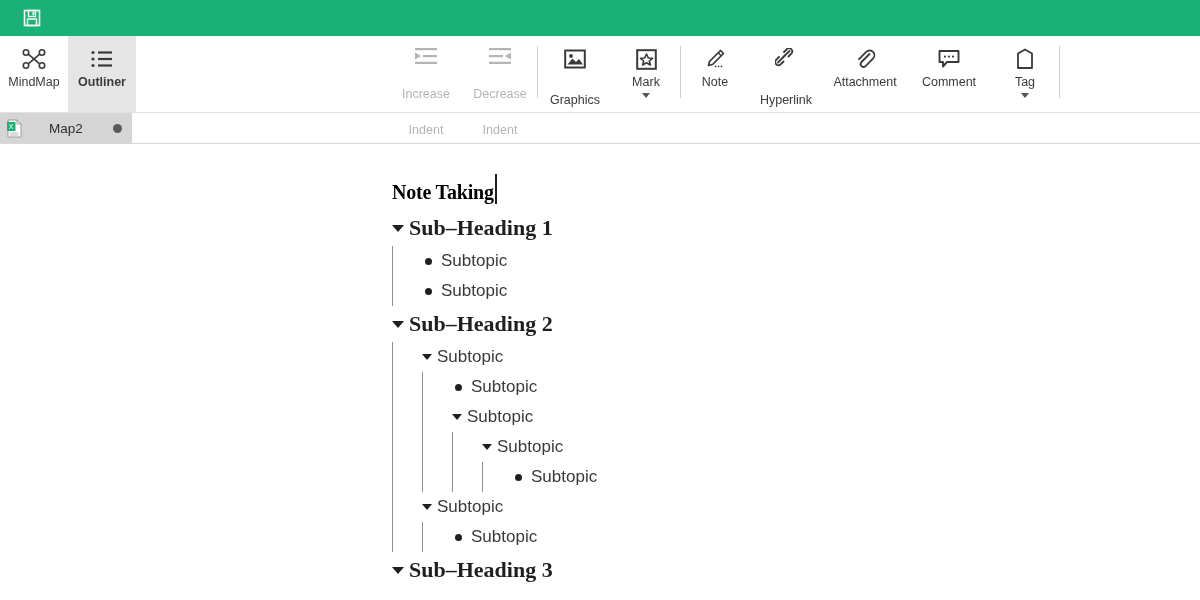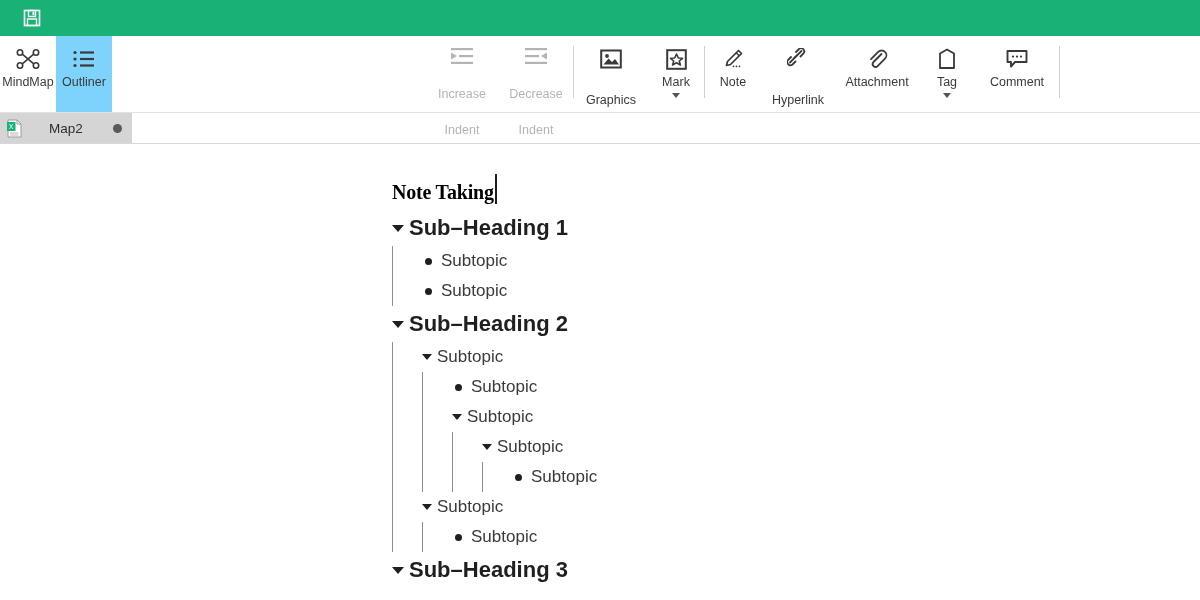--- a/index.html
+++ b/index.html
@@ -27,38 +27,38 @@
   
   .toolbar {
     height: 76px;
     background: #ffffff;
     display: flex;
     align-items: stretch;
     position: relative;
   }
   .tb-group { display: flex; align-items: stretch; }
   .tb-btn {
-    width: 56px;
+    width: 68px;
     display: flex;
     flex-direction: column;
     align-items: center;
     justify-content: flex-start;
     padding-top: 10px;
     cursor: pointer;
     color: #3a3a3a;
   }
   .tb-btn .ico { height: 26px; display: flex; align-items: center; justify-content: center; }
   .tb-btn .lbl {
     font-size: 12.5px;
     line-height: 15px;
     text-align: center;
     margin-top: 3px;
     white-space: nowrap;
   }
-  .tb-btn.selected { background: #7dd3fc; }
+  .tb-btn.selected { background: #e5e5e5; font-weight: bold; }
   .tb-btn.disabled { color: #b4b4b4; }
   .tb-btn.wide { width: 74px; gap: 18px; }
   .tb-btn.wider { width: 84px; }
   .caret-down {
     width: 0; height: 0;
     border-left: 4.5px solid transparent;
     border-right: 4.5px solid transparent;
     border-top: 5px solid #555;
     margin-top: 3px;
   }
@@ -166,21 +166,21 @@
     color: #1f1f1f;
     white-space: nowrap;
     line-height: 32px;
   }
   .topic-text {
     font-size: 17px;
     color: #3a3a3a;
     white-space: nowrap;
     line-height: 30px;
   }
-  .row.heading { height: 36px; }
+  .row.heading { height: 36px; font-family: Liberation Serif, serif; }
   .row.topic { height: 30px; }
 </style>
 </head>
 <body>
 
 <div class="titlebar">
   <div class="save-btn">
     <svg width="18" height="18" viewBox="0 0 18 18">
       <rect x="1.5" y="1.5" width="15" height="15" fill="none" stroke="#ffffff" stroke-width="1.6"></rect>
       <rect x="5.5" y="1.5" width="7" height="6" fill="none" stroke="#ffffff" stroke-width="1.4"></rect>
@@ -302,39 +302,39 @@
       <span class="lbl">Hyperlink</span>
     </div>
     <div class="tb-btn wider">
       <span class="ico">
         <svg width="22" height="22" viewBox="0 0 22 22">
           <path d="M15.5 6 L7.5 14 a2.9 2.9 0 0 0 4.1 4.1 L19 10.7 a4.8 4.8 0 0 0 -6.8 -6.8 L5 11.1" fill="none" stroke="#3a3a3a" stroke-width="1.8" stroke-linecap="round"></path>
         </svg>
       </span>
       <span class="lbl">Attachment</span>
     </div>
-    <div class="tb-btn">
-      <span class="ico">
-        <svg width="18" height="22" viewBox="0 0 18 22">
-          <path d="M9 1.5 L16 5.5 V20 H2 V5.5 Z" fill="none" stroke="#3a3a3a" stroke-width="1.8" stroke-linejoin="round"></path>
-        </svg>
-      </span>
-      <span class="lbl">Tag</span>
-      <span class="caret-down"></span>
-    </div>
     <div class="tb-btn wider">
       <span class="ico">
         <svg width="22" height="20" viewBox="0 0 22 20">
           <path d="M1.5 2 H20.5 V13 H9 L5 17.5 V13 H1.5 Z" fill="none" stroke="#3a3a3a" stroke-width="1.9" stroke-linejoin="round"></path>
           <circle cx="7" cy="7.6" r="1.1" fill="#3a3a3a"></circle>
           <circle cx="11" cy="7.6" r="1.1" fill="#3a3a3a"></circle>
           <circle cx="15" cy="7.6" r="1.1" fill="#3a3a3a"></circle>
         </svg>
       </span>
       <span class="lbl">Comment</span>
+    </div>
+    <div class="tb-btn">
+      <span class="ico">
+        <svg width="18" height="22" viewBox="0 0 18 22">
+          <path d="M9 1.5 L16 5.5 V20 H2 V5.5 Z" fill="none" stroke="#3a3a3a" stroke-width="1.8" stroke-linejoin="round"></path>
+        </svg>
+      </span>
+      <span class="lbl">Tag</span>
+      <span class="caret-down"></span>
     </div>
   </div>
 
   <div class="divider"></div>
 
 
   <div style="width:140px"></div>
 </div>
 
 <div class="tabbar">

